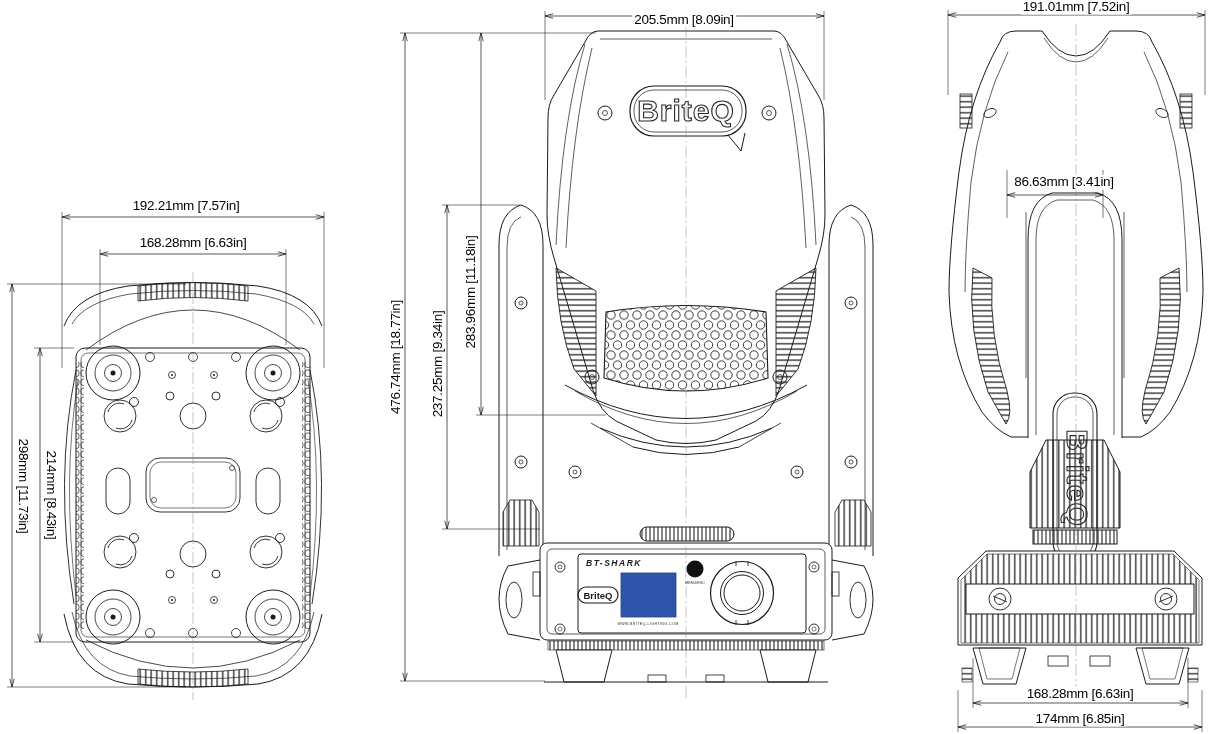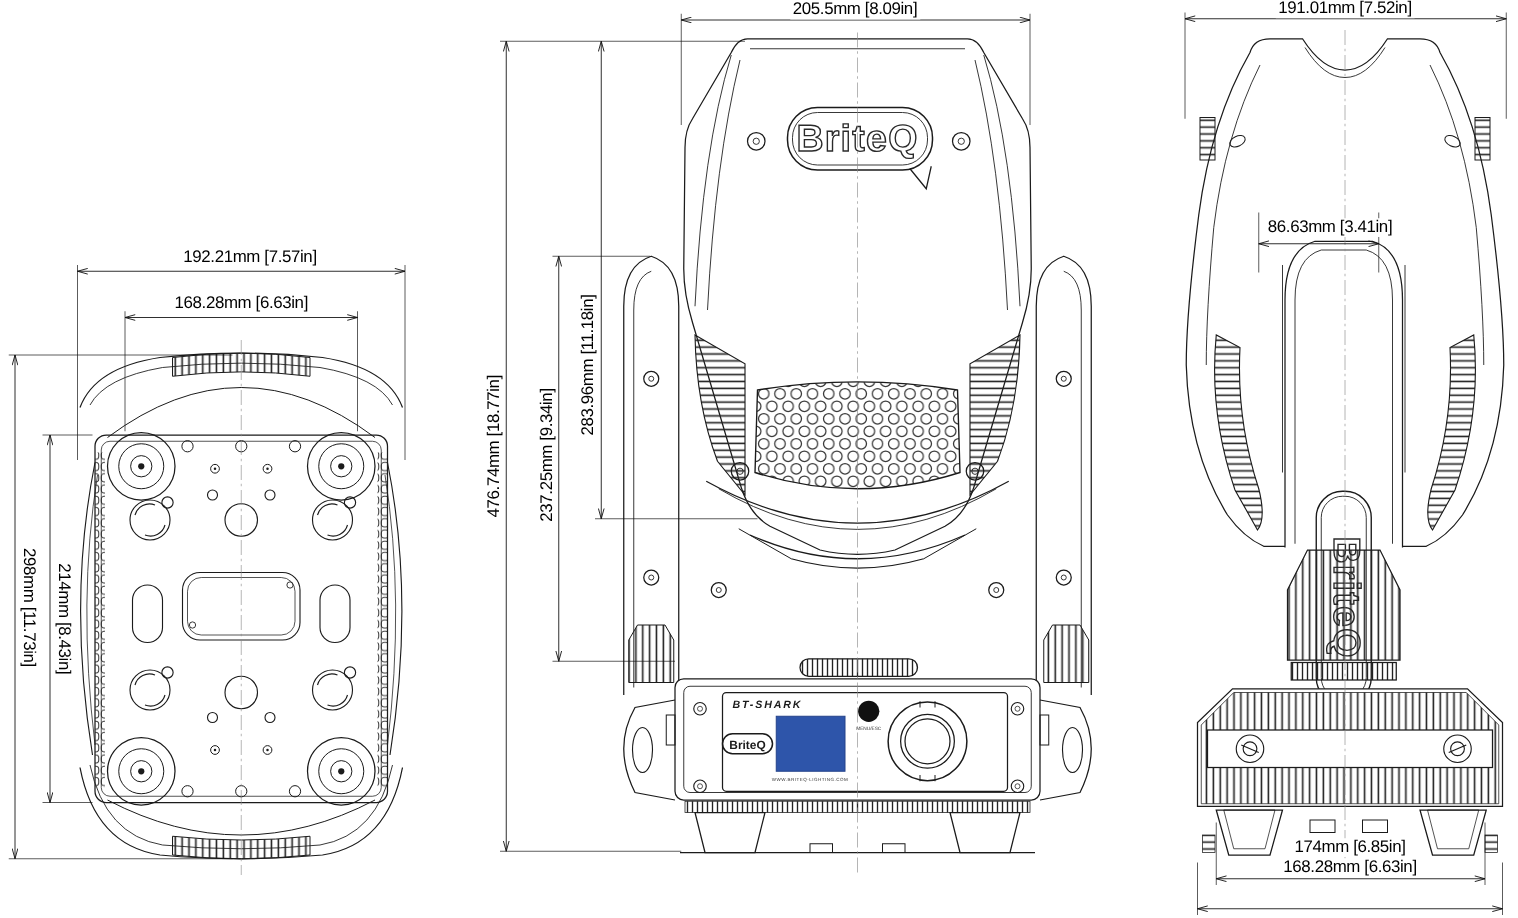--- a/index.html
+++ b/index.html
@@ -380,28 +380,28 @@
       <line x1="973" y1="703" x2="1188" y2="703" stroke-width="0.7" marker-start="url(#arr)" marker-end="url(#arr)"></line>
     </g>
     <g>
       <line x1="958" y1="690" x2="958" y2="732" stroke-width="0.55"></line>
       <line x1="1202" y1="690" x2="1202" y2="732" stroke-width="0.55"></line>
       <line x1="958" y1="727" x2="1202" y2="727" stroke-width="0.7" marker-start="url(#arr)" marker-end="url(#arr)"></line>
     </g>
   </g>
 </svg>
 
-<div class="dim-label" style="left:200px;top:206px">192.21mm [7.57in]</div>
+<div class="dim-label" style="left:186px;top:206px">192.21mm [7.57in]</div>
 <div class="dim-label" style="left:193px;top:243px">168.28mm [6.63in]</div>
 <div class="dim-label rot-cw" style="left:23px;top:486px">298mm [11.73in]</div>
 <div class="dim-label rot-cw" style="left:51px;top:495px">214mm [8.43in]</div>
 
-<div class="dim-label" style="left:684px;top:8px">205.5mm [8.09in]</div>
+<div class="dim-label" style="left:684px;top:20px">205.5mm [8.09in]</div>
 <div class="dim-label rot-ccw" style="left:396px;top:357px">476.74mm [18.77in]</div>
 <div class="dim-label rot-ccw" style="left:471px;top:292px">283.96mm [11.18in]</div>
 <div class="dim-label rot-ccw" style="left:438px;top:364px">237.25mm [9.34in]</div>
 
 <div class="dim-label" style="left:1076px;top:7px">191.01mm [7.52in]</div>
 <div class="dim-label" style="left:1064px;top:182px">86.63mm [3.41in]</div>
 <div class="dim-label" style="left:1080px;top:694px">168.28mm [6.63in]</div>
-<div class="dim-label" style="left:1080px;top:678px">174mm [6.85in]</div>
+<div class="dim-label" style="left:1080px;top:719px">174mm [6.85in]</div>
 
 </div>
 
 </body></html>

